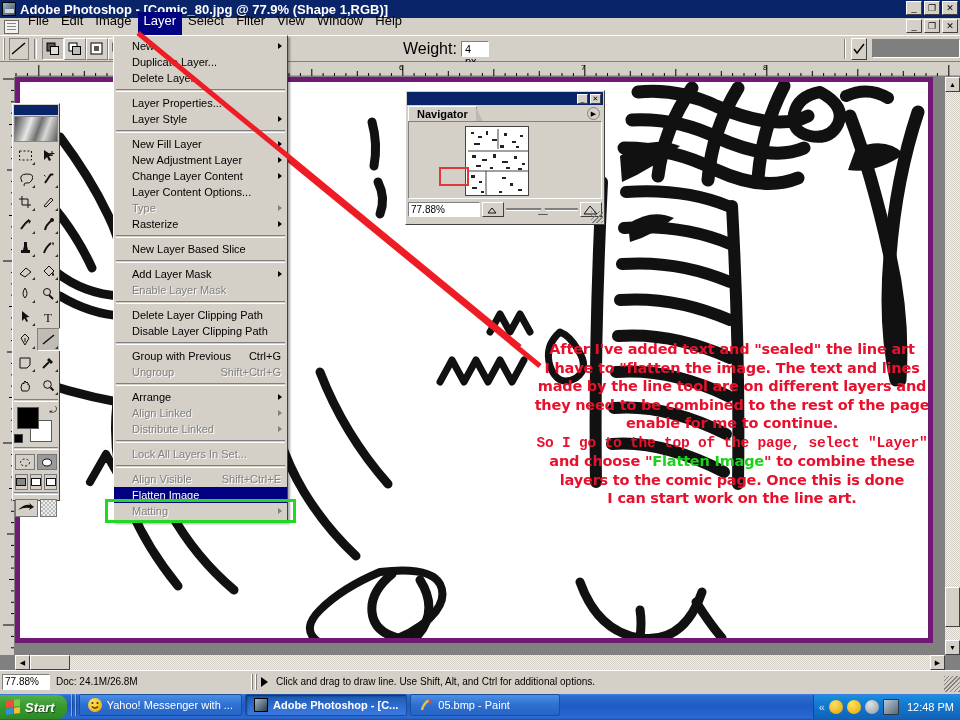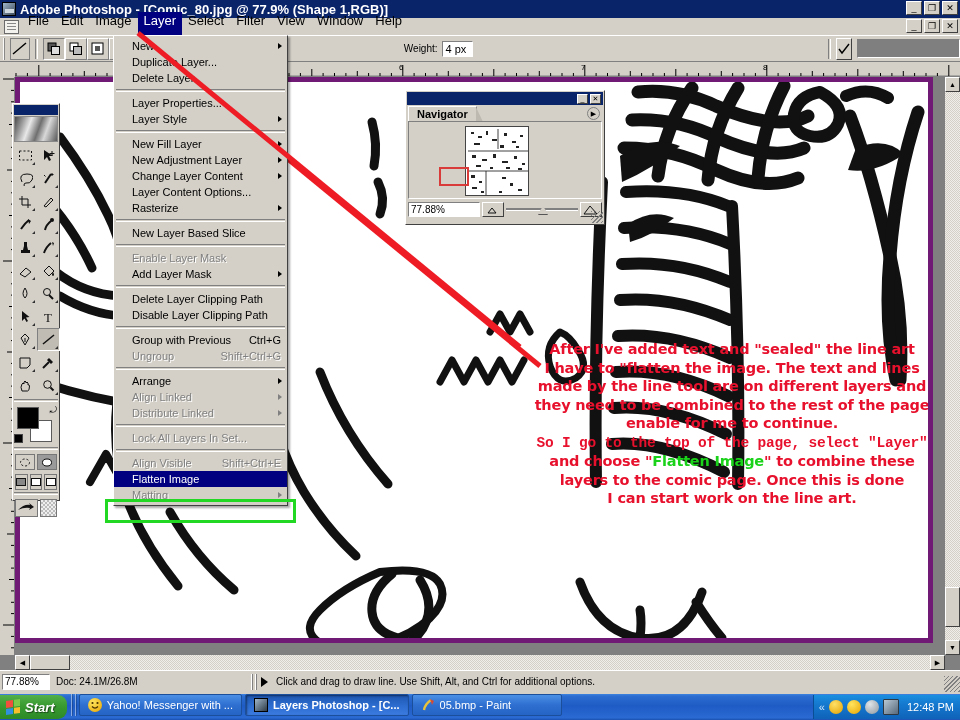--- a/index.html
+++ b/index.html
@@ -81,21 +81,21 @@
     width:22px;height:22px;background:#d4d0c8;box-sizing:border-box;
     border-top:1px solid #fff;border-left:1px solid #fff;
     border-right:1px solid #808080;border-bottom:1px solid #808080;
     display:flex;align-items:center;justify-content:center;
   }
   .smbtn.pressed{
     border-top:1px solid #808080;border-left:1px solid #808080;
     border-right:1px solid #fff;border-bottom:1px solid #fff;
     background:#c8c4bc;
   }
-  .lbl{font-size:10px;color:#000;margin-right:4px;}
+  .lbl{font-size:16px;color:#000;margin-right:4px;}
   .txtbox{
     height:16px;background:#fff;border-top:1px solid #808080;border-left:1px solid #808080;
     border-right:1px solid #fff;border-bottom:1px solid #fff;
     font-size:11px;padding:1px 3px;box-sizing:border-box;color:#000;
   }
   .checkbtn{
     width:22px;height:22px;background:#d4d0c8;box-sizing:border-box;
     border-top:1px solid #fff;border-left:1px solid #fff;
     border-right:1px solid #404040;border-bottom:1px solid #404040;
     display:flex;align-items:center;justify-content:center;font-size:14px;
@@ -946,35 +946,39 @@
         <span>New Adjustment Layer</span>
         <span class="arrow"></span>
       </div>
       <div class="mi">
         <span>Change Layer Content</span>
         <span class="arrow"></span>
       </div>
       <div class="mi">
         <span>Layer Content Options...</span>
       </div>
+      <div class="mi disabled">
+        <span>Type</span>
+        <span class="arrow"></span>
+      </div>
       <div class="mi">
         <span>Rasterize</span>
         <span class="arrow"></span>
       </div>
       <div class="msep"></div>
       <div class="mi">
         <span>New Layer Based Slice</span>
       </div>
       <div class="msep"></div>
+      <div class="mi">
+        <span>Add Layer Mask</span>
+        <span class="arrow"></span>
+      </div>
       <div class="mi disabled">
         <span>Enable Layer Mask</span>
-      </div>
-      <div class="mi">
-        <span>Add Layer Mask</span>
-        <span class="arrow"></span>
       </div>
       <div class="msep"></div>
       <div class="mi">
         <span>Delete Layer Clipping Path</span>
       </div>
       <div class="mi">
         <span>Disable Layer Clipping Path</span>
       </div>
       <div class="msep"></div>
       <div class="mi">
@@ -1048,21 +1052,21 @@
             <circle cx="4.5" cy="5" r="1.1" fill="#4a3100"></circle>
             <circle cx="9.5" cy="5" r="1.1" fill="#4a3100"></circle>
             <path d="M4 8.5 q3 3.2 6 0" stroke="#4a3100" fill="none" stroke-width="1.2"></path>
           </svg>
       </span>
       <span>Yahoo! Messenger with ...</span>
     </div>
 
     <div class="taskbtn active">
       <span style="width:14px;height:14px;display:inline-block;background:linear-gradient(135deg,#9fb6c9,#2e3a46);border:1px solid #000;box-sizing:border-box;"></span>
-      <span>Layers Photoshop - [C...</span>
+      <span>Adobe Photoshop - [C...</span>
     </div>
 
     <div class="taskbtn">
       <span style="width:14px;height:14px;display:inline-block;position:relative;">
         <svg width="14" height="14">
             <path d="M3 12 q1 -6 7 -10" stroke="#e8c23a" stroke-width="2.4" fill="none"></path>
             <path d="M9 1 l4 2 l-2 4z" fill="#d14a3a"></path>
           </svg>
       </span>
       <span>05.bmp - Paint</span>

